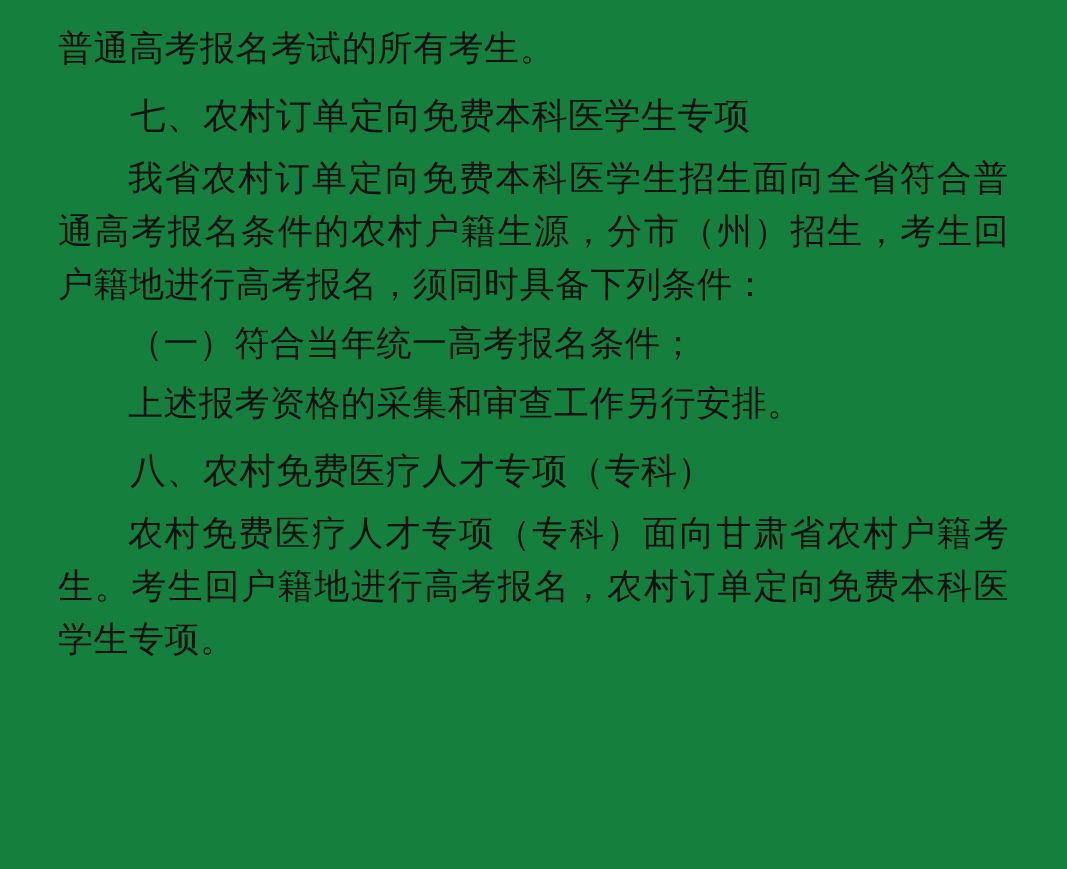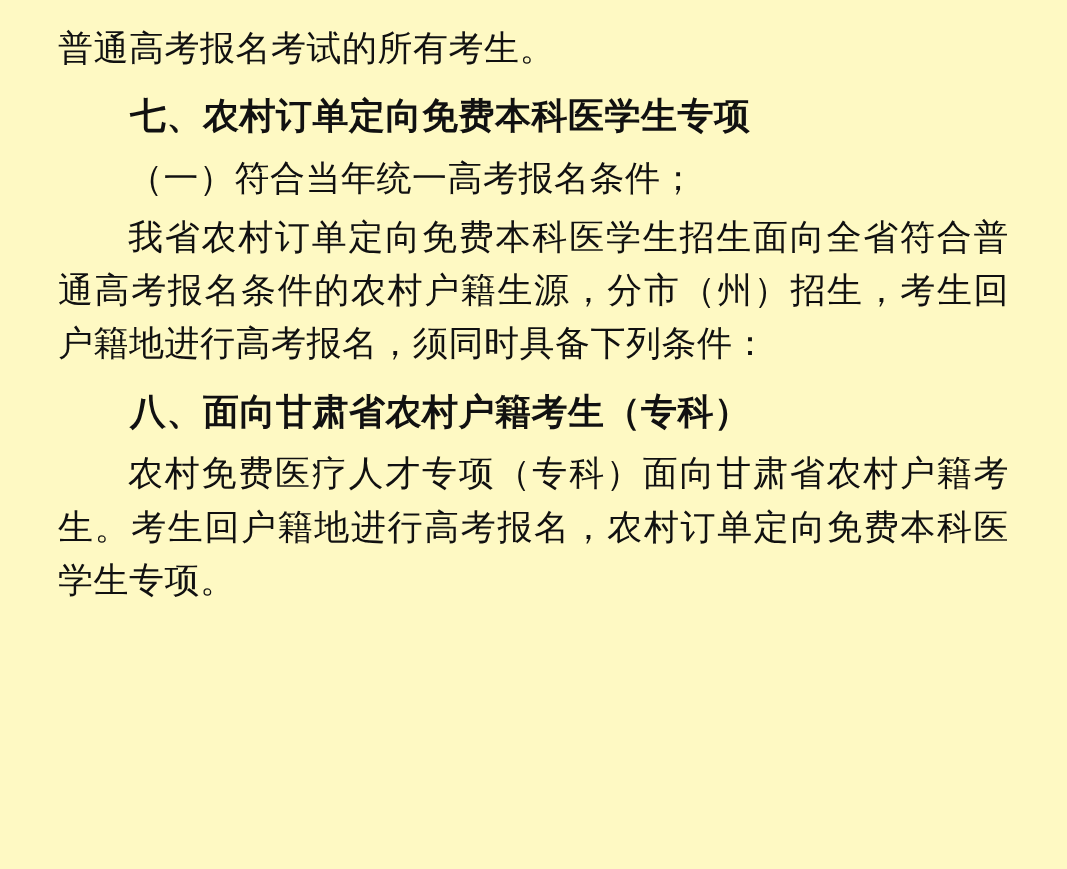--- a/index.html
+++ b/index.html
@@ -12,59 +12,60 @@
     height: 869px;
     overflow: hidden;
     font-family: "DejaVu Serif", "Liberation Serif", serif;
     color: #111111;
   }
   .page {
     box-sizing: border-box;
     width: 1067px;
     height: 869px;
     padding: 22px 58px 0 58px;
-    background: #fef9c3;
+    background: #15803d;
   }
   .para {
     font-size: 35px;
     line-height: 1.52;
     letter-spacing: 0.5px;
     margin: 0 0 6px 0;
     text-align: justify;
     text-justify: inter-ideograph;
     font-weight: 400;
   }
   .indent {
     text-indent: 2em;
   }
   .heading {
     font-size: 36px;
     line-height: 1.52;
     letter-spacing: 0.5px;
     margin: 14px 0 8px 0;
     text-indent: 2em;
-    font-weight: 700;
+    font-weight: 400;
     font-family: "DejaVu Sans", "Liberation Sans", sans-serif;
   }
   .tight {
     margin-bottom: 2px;
   }
 </style>
 </head>
 <body>
 
 <div class="page">
 
   <p class="para tight">普通高考报名考试的所有考生。</p>
 
   <h2 class="heading">七、农村订单定向免费本科医学生专项</h2>
 
+  <p class="para indent">我省农村订单定向免费本科医学生招生面向全省符合普通高考报名条件的农村户籍生源，分市（州）招生，考生回户籍地进行高考报名，须同时具备下列条件：</p>
+
   <p class="para indent">（一）符合当年统一高考报名条件；</p>
 
-  <p class="para indent">我省农村订单定向免费本科医学生招生面向全省符合普通高考报名条件的农村户籍生源，分市（州）招生，考生回户籍地进行高考报名，须同时具备下列条件：</p>
 
+  <p class="para indent">上述报考资格的采集和审查工作另行安排。</p>
 
-
-  <h2 class="heading">八、面向甘肃省农村户籍考生（专科）</h2>
+  <h2 class="heading">八、农村免费医疗人才专项（专科）</h2>
 
   <p class="para indent">农村免费医疗人才专项（专科）面向甘肃省农村户籍考生。考生回户籍地进行高考报名，农村订单定向免费本科医学生专项。</p>
 
 </div>
 
 </body></html>

